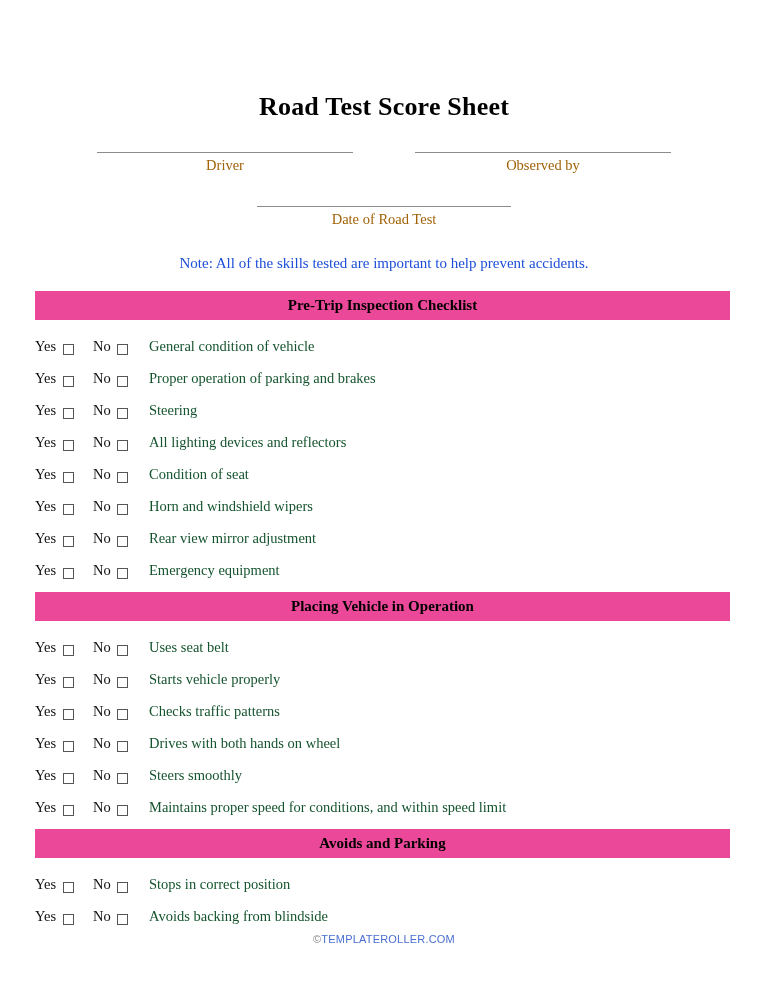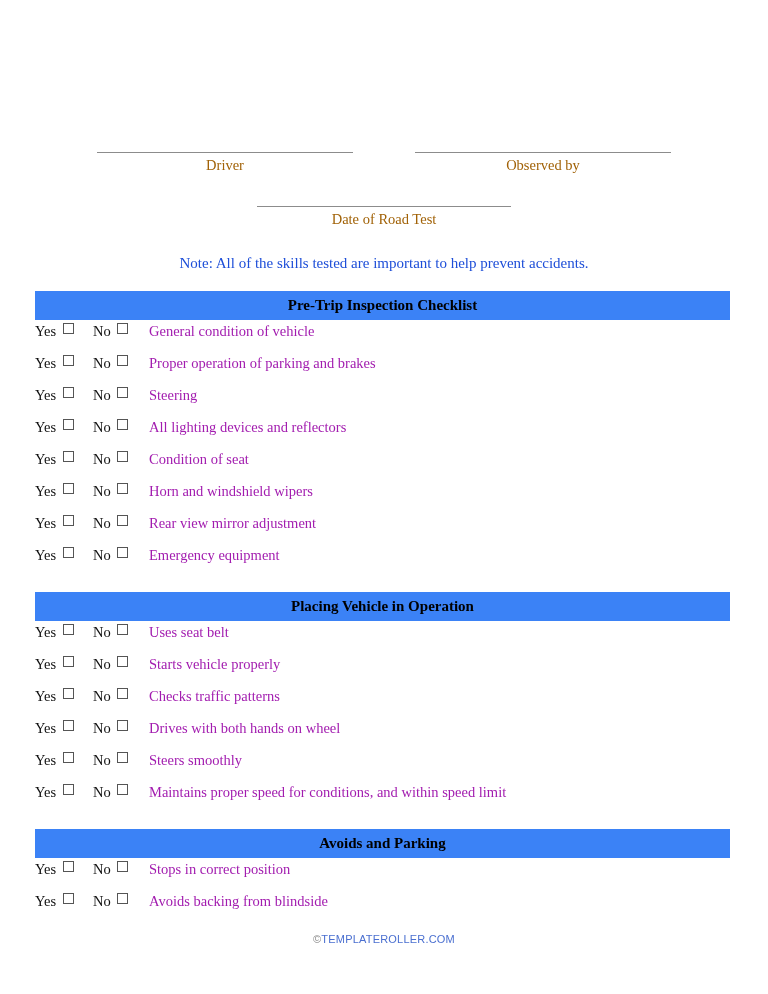--- a/index.html
+++ b/index.html
@@ -73,34 +73,34 @@
 
   
   .checklist {
     position: absolute;
     top: 291px;
     left: 35px;
     width: 695px;
   }
 
   .section-header {
-    background: #3b82f6;
+    background: #ec4899;
     height: 29px;
     line-height: 29px;
     text-align: center;
     font-size: 15px;
     font-weight: bold;
     color: #000000;
     margin-bottom: 3px;
   }
   .section-header.subsequent { margin-top: 13px; }
 
   .item-row {
     display: flex;
-    align-items: flex-start;
+    align-items: flex-end;
     height: 32px;
   }
   .opt-label {
     font-size: 14.5px;
     color: #101010;
     width: 28px;
     text-align: left;
   }
   .opt-label.no-label { width: 24px; text-align: left; }
   .cbox {
@@ -108,21 +108,21 @@
     height: 11px;
     border: 1px solid #555555;
     background: #ffffff;
     box-sizing: border-box;
     flex: 0 0 auto;
   }
   .gap-a { width: 19px; flex: 0 0 auto; }
   .gap-b { width: 21px; flex: 0 0 auto; }
   .item-text {
     font-size: 14.5px;
-    color: #a21caf;
+    color: #14532d;
     white-space: nowrap;
   }
 
   
   .footer {
     position: absolute;
     top: 933px;
     left: 0;
     width: 768px;
     text-align: center;
@@ -131,20 +131,21 @@
     letter-spacing: 0.2px;
   }
   .footer .copy { color: #8a8a8a; }
   .footer .brand { color: #4a6fd0; margin-top: 44px; }
 </style>
 </head>
 <body>
 
 <div class="page">
 
+  <div class="doc-title">Road Test Score Sheet</div>
 
   <div class="sig-row sig-row-1">
     <div class="sig-block sig-driver">
       <div class="sig-line"></div>
       <div class="sig-label">Driver</div>
     </div>
     <div class="sig-block sig-observer">
       <div class="sig-line"></div>
       <div class="sig-label">Observed by</div>
     </div>

